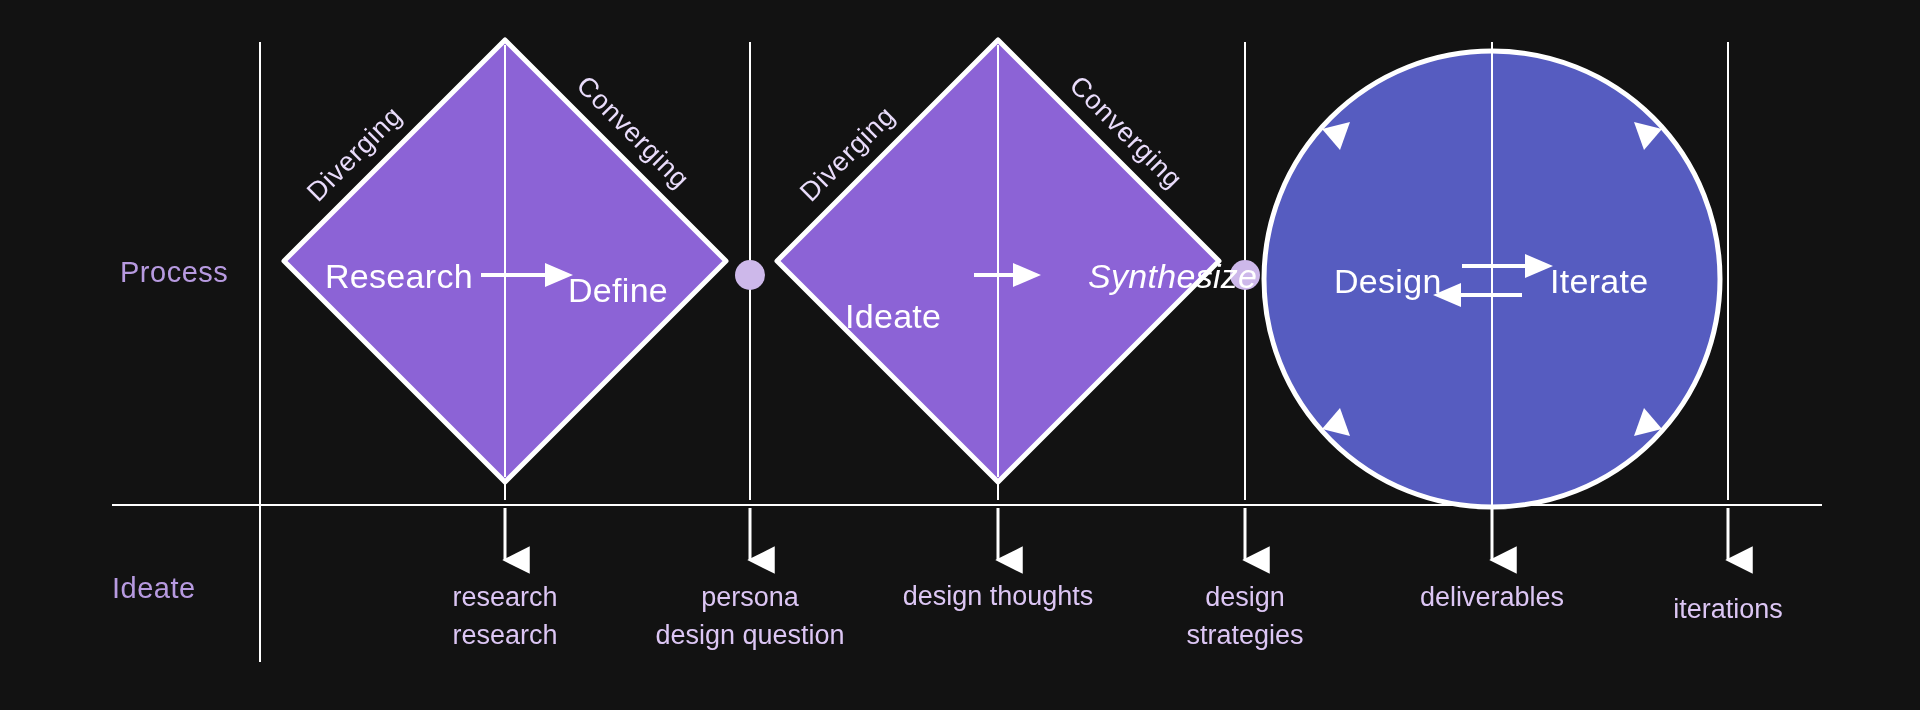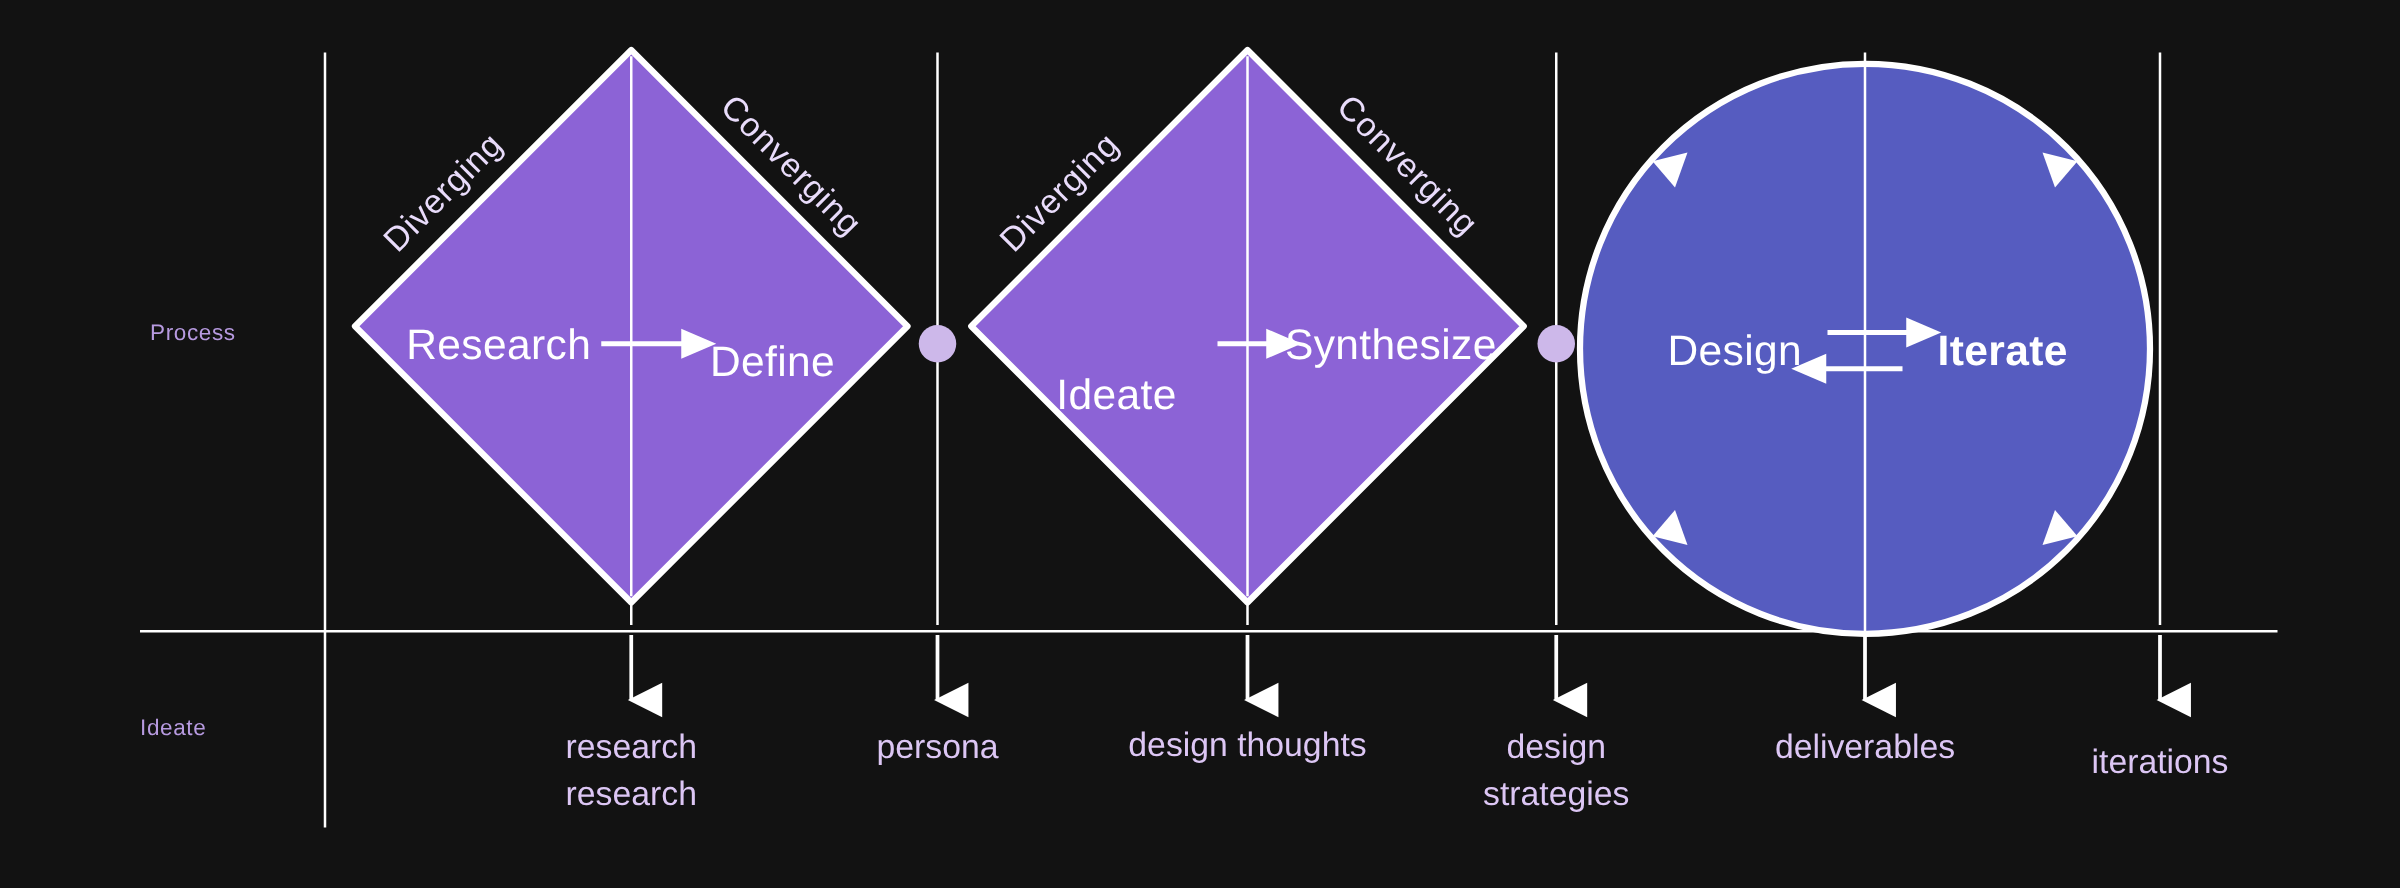--- a/index.html
+++ b/index.html
@@ -22,21 +22,21 @@
   #stage svg.layer {
     position: absolute;
     left: 0;
     top: 0;
     width: 1920px;
     height: 710px;
   }
   .row-label {
     position: absolute;
     color: #b79ae0;
-    font-size: 18px;
+    font-size: 29px;
     letter-spacing: 0.5px;
     white-space: nowrap;
     text-align: center;
   }
   #label-process { left: 120px; top: 256px; }
   #label-outcome { left: 112px; top: 572px; }
 
   .stage-text {
     position: absolute;
     color: #ffffff;
@@ -144,32 +144,33 @@
   <div class="row-label" id="label-outcome">Ideate</div>
 
   <div class="diag-text" style="left:301px; top:186px; transform: rotate(-45deg);">Diverging</div>
   <div class="diag-text" style="left:592px; top:70px; transform: rotate(45deg);">Converging</div>
   <div class="stage-text" style="left:325px; top:257px;">Research</div>
   <div class="stage-text" style="left:568px; top:271px;">Define</div>
 
   <div class="diag-text" style="left:794px; top:186px; transform: rotate(-45deg);">Diverging</div>
   <div class="diag-text" style="left:1085px; top:70px; transform: rotate(45deg);">Converging</div>
   <div class="stage-text" style="left:845px; top:257px;margin-top:40px;">Ideate</div>
-  <div class="stage-text" style="left:1028px; top:257px;">Synthesize</div>
+  <div class="stage-text" style="left:1088px; top:257px;font-style:italic;">Synthesize</div>
 
   <div class="stage-text" style="left:1334px; top:262px;">Design</div>
-  <div class="stage-text" style="left:1550px; top:262px;font-weight:bold;">Iterate</div>
+  <div class="stage-text" style="left:1550px; top:262px;">Iterate</div>
 
   <div class="outcome-text" style="left:505px; top:578px;">
     <div>research</div>
     <div>research</div>
   </div>
 
   <div class="outcome-text" style="left:750px; top:578px;">
     <div>persona</div>
+    <div>design question</div>
   </div>
 
   <div class="outcome-text" style="left:998px; top:577px;">
     <div>design thoughts</div>
   </div>
 
   <div class="outcome-text" style="left:1245px; top:578px;">
     <div>design</div>
     <div>strategies</div>
   </div>

